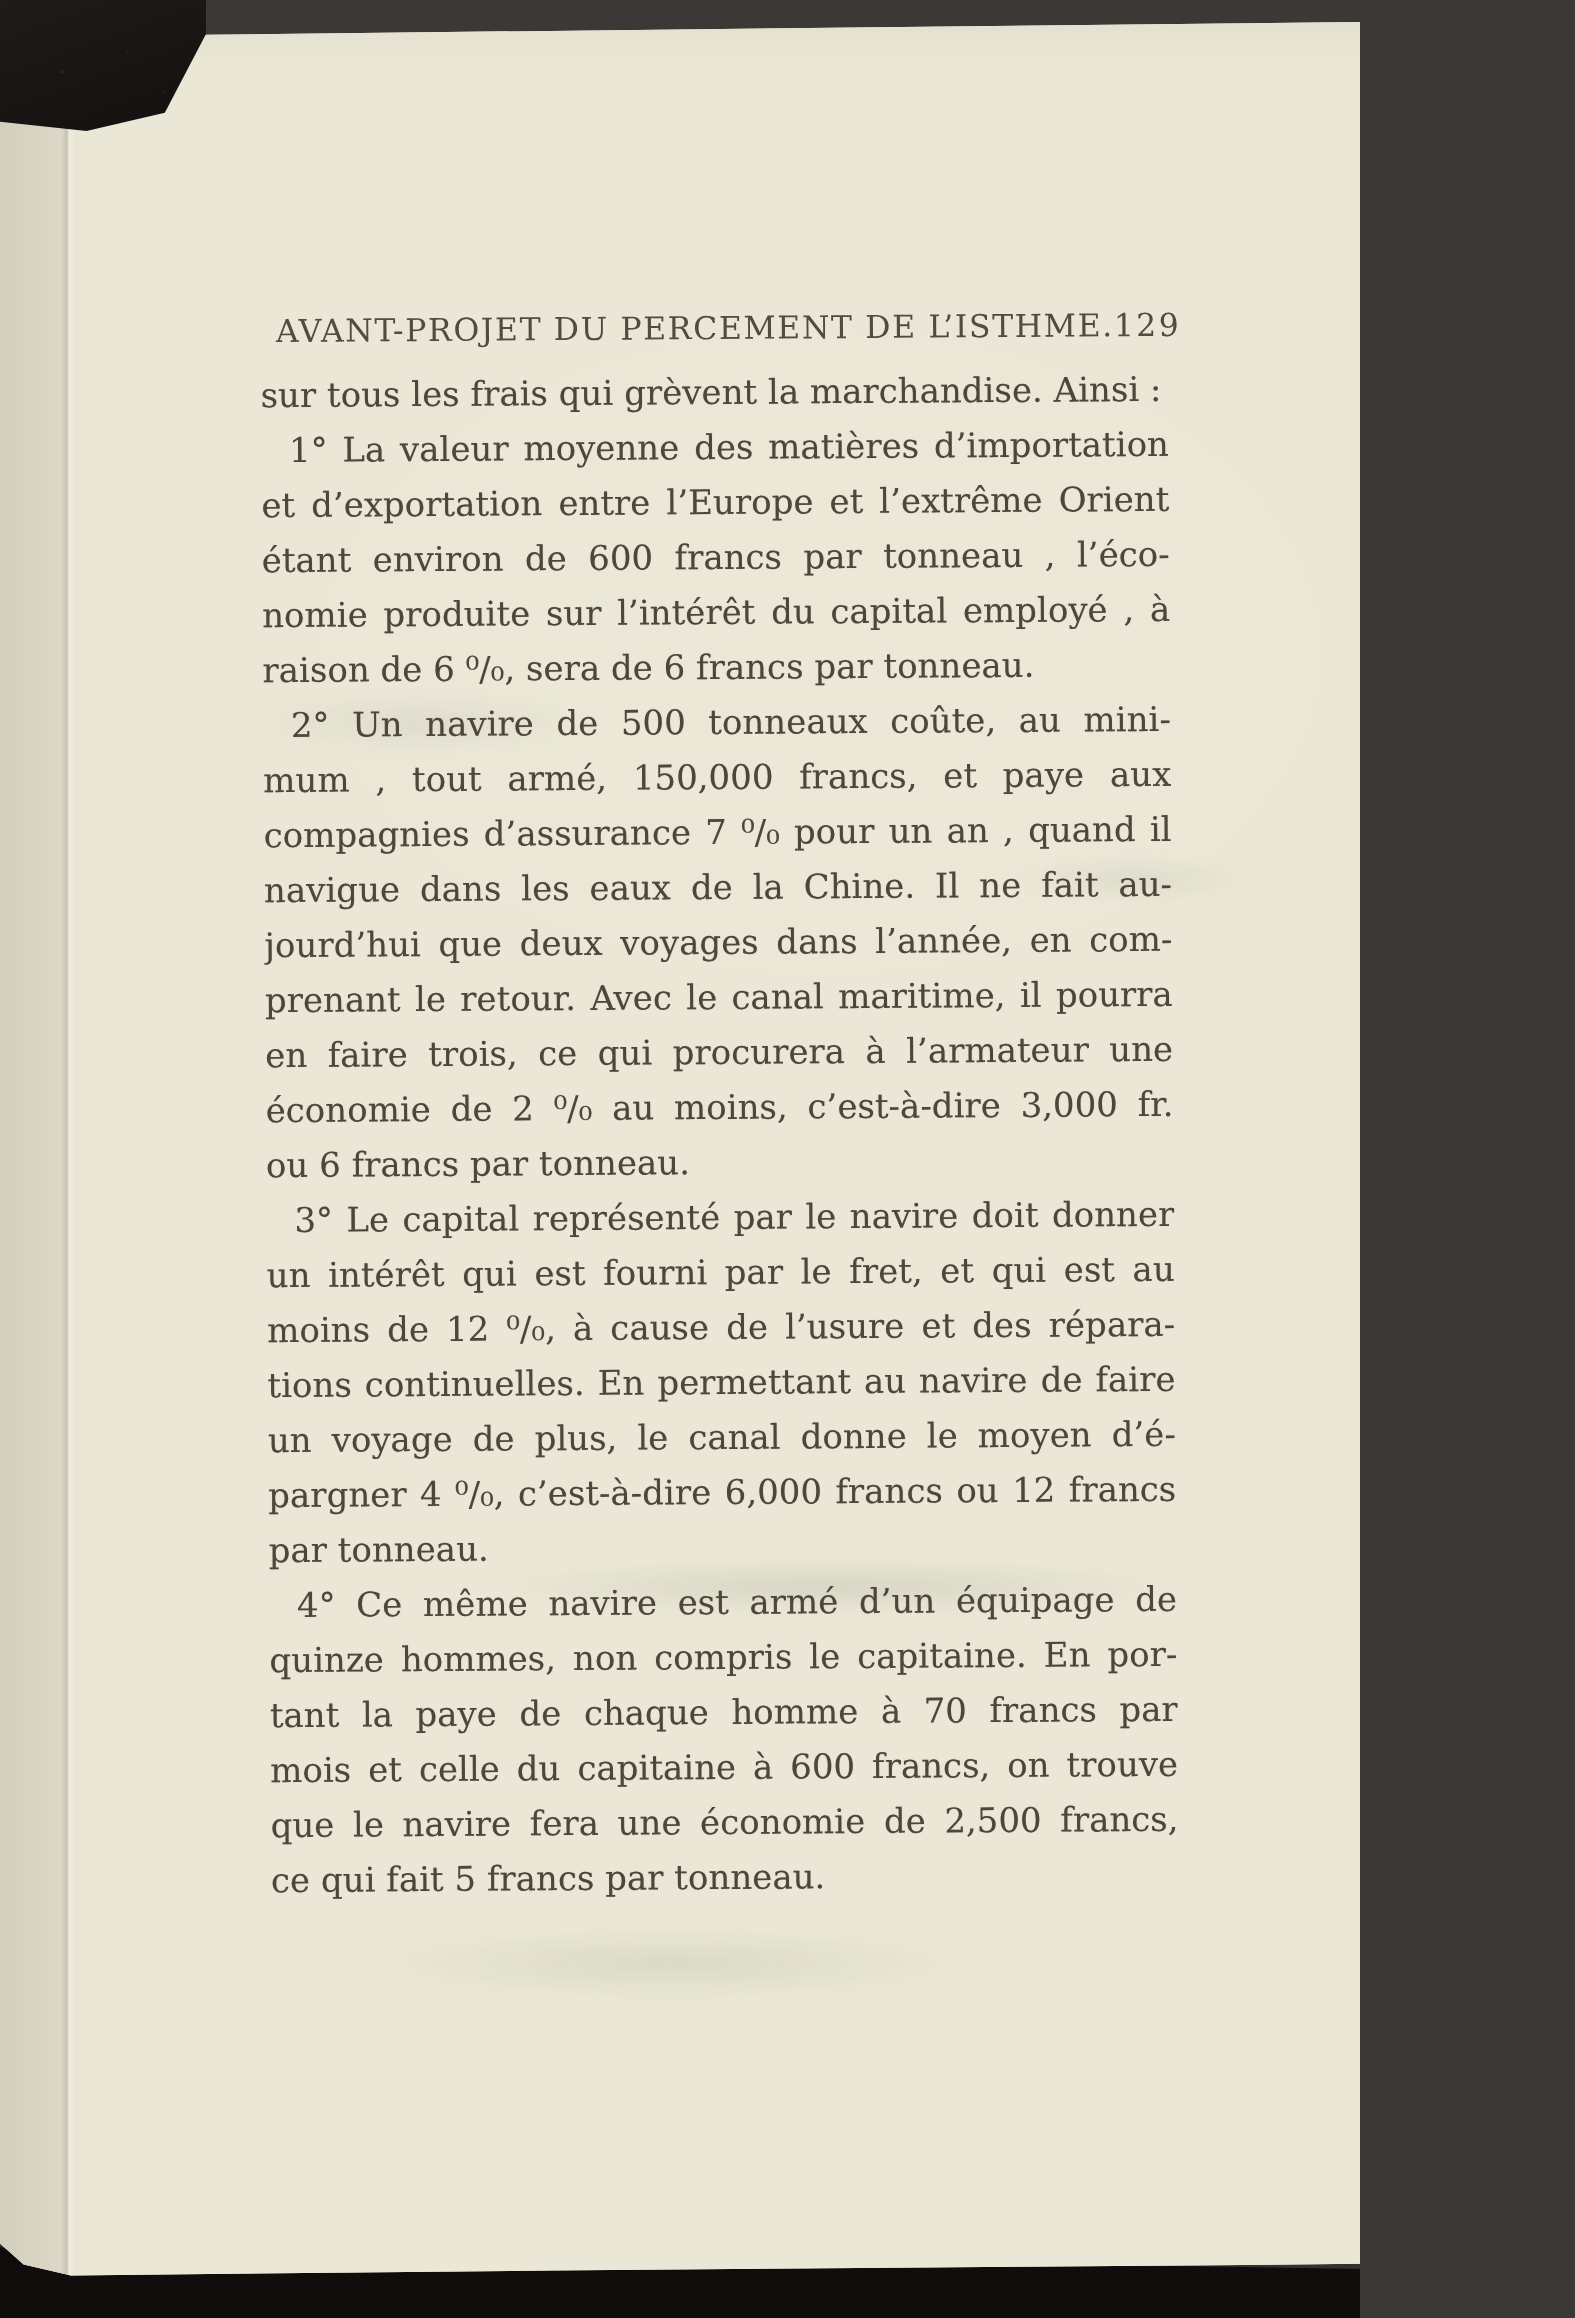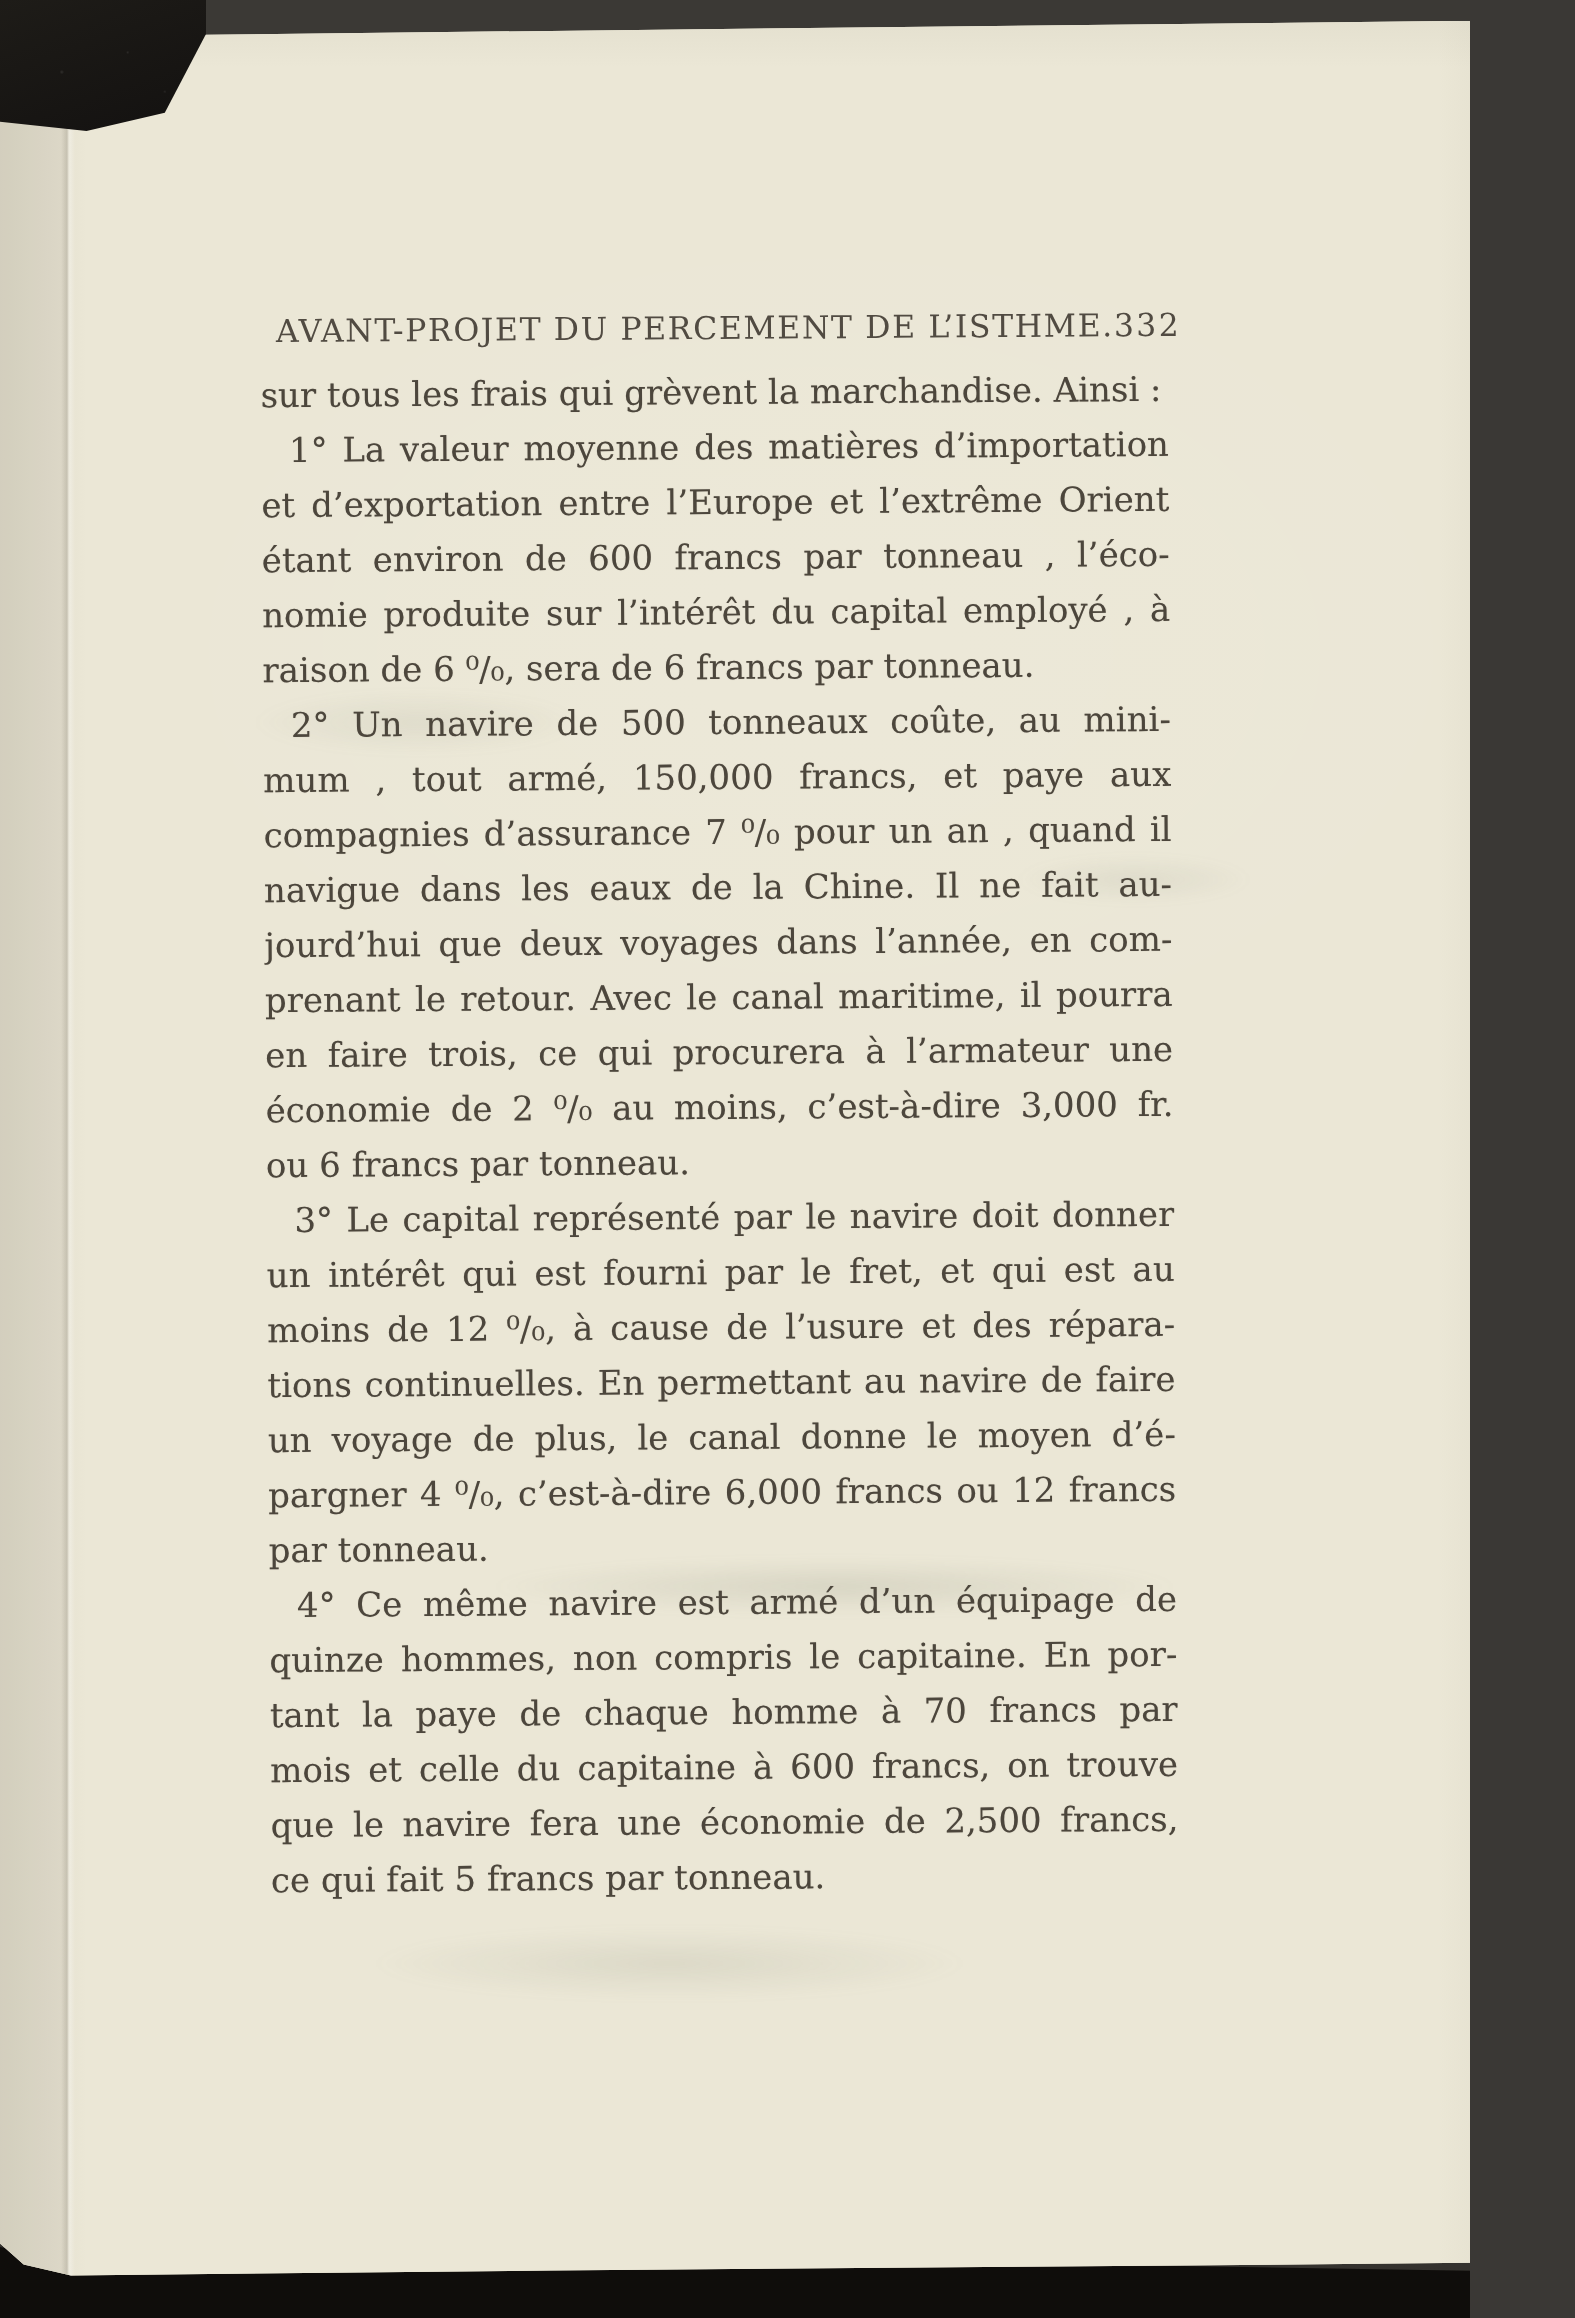--- a/index.html
+++ b/index.html
@@ -1,16 +1,16 @@
 <!DOCTYPE html>
 <html style="font-size:12.6px"><head>
 <meta charset="utf-8">
 <style>
   html,body{margin:0;padding:0;background:#3a3835;}
-  .viewport{position:relative;width:1470px;height:2319px;overflow:hidden;
+  .viewport{position:relative;width:1360px;height:2319px;overflow:hidden;
     background:linear-gradient(180deg,#3e3c38 0%,#454340 30%,#403e3a 70%,#33312d 100%);
     font-family:"DejaVu Serif","Liberation Serif",serif;}
 
   
   .bottom-shadow{position:absolute;left:0;top:2236px;width:1558px;height:83px;background:#0f0d0b;
     clip-path:polygon(0 11px,71px 27px,551px 31.5px,1182px 30px,1489px 35px,1558px 63px,1558px 83px,0 83px);}
 
   
   .book{position:absolute;left:0;top:20.5px;width:1543px;height:2256px;background:#ebe7d6;
     clip-path:polygon(0 16.5px,1491px 0,1536px 11px,1543px 28px,1541px 2219px,1498px 2242px,1182px 2245px,551px 2250px,71px 2255px,23.6px 2244px,0 2223px);}
@@ -76,21 +76,21 @@
       <div class="stain s1"></div>
       <div class="stain s2"></div>
       <div class="stain s3"></div>
       <div class="stain s4"></div>
     </div>
     <div class="fore-edge"></div>
 
     <div class="content">
       <div class="running-header">
         <span>AVANT-PROJET DU PERCEMENT DE L’ISTHME.</span>
-        <span class="pageno">332</span>
+        <span class="pageno">129</span>
       </div>
       <div class="body-lines">
           <div class="line para-end">sur tous les frais qui grèvent la marchandise. Ainsi :</div>
           <div class="line indent">1° La valeur moyenne des matières d’importation</div>
           <div class="line">et d’exportation entre l’Europe et l’extrême Orient</div>
           <div class="line">étant environ de 600 francs par tonneau , l’éco-</div>
           <div class="line">nomie produite sur l’intérêt du capital employé , à</div>
           <div class="line para-end">raison de 6 ⁰/₀, sera de 6 francs par tonneau.</div>
           <div class="line indent">2° Un navire de 500 tonneaux coûte, au mini-</div>
           <div class="line">mum , tout armé, 150,000 francs, et paye aux</div>

